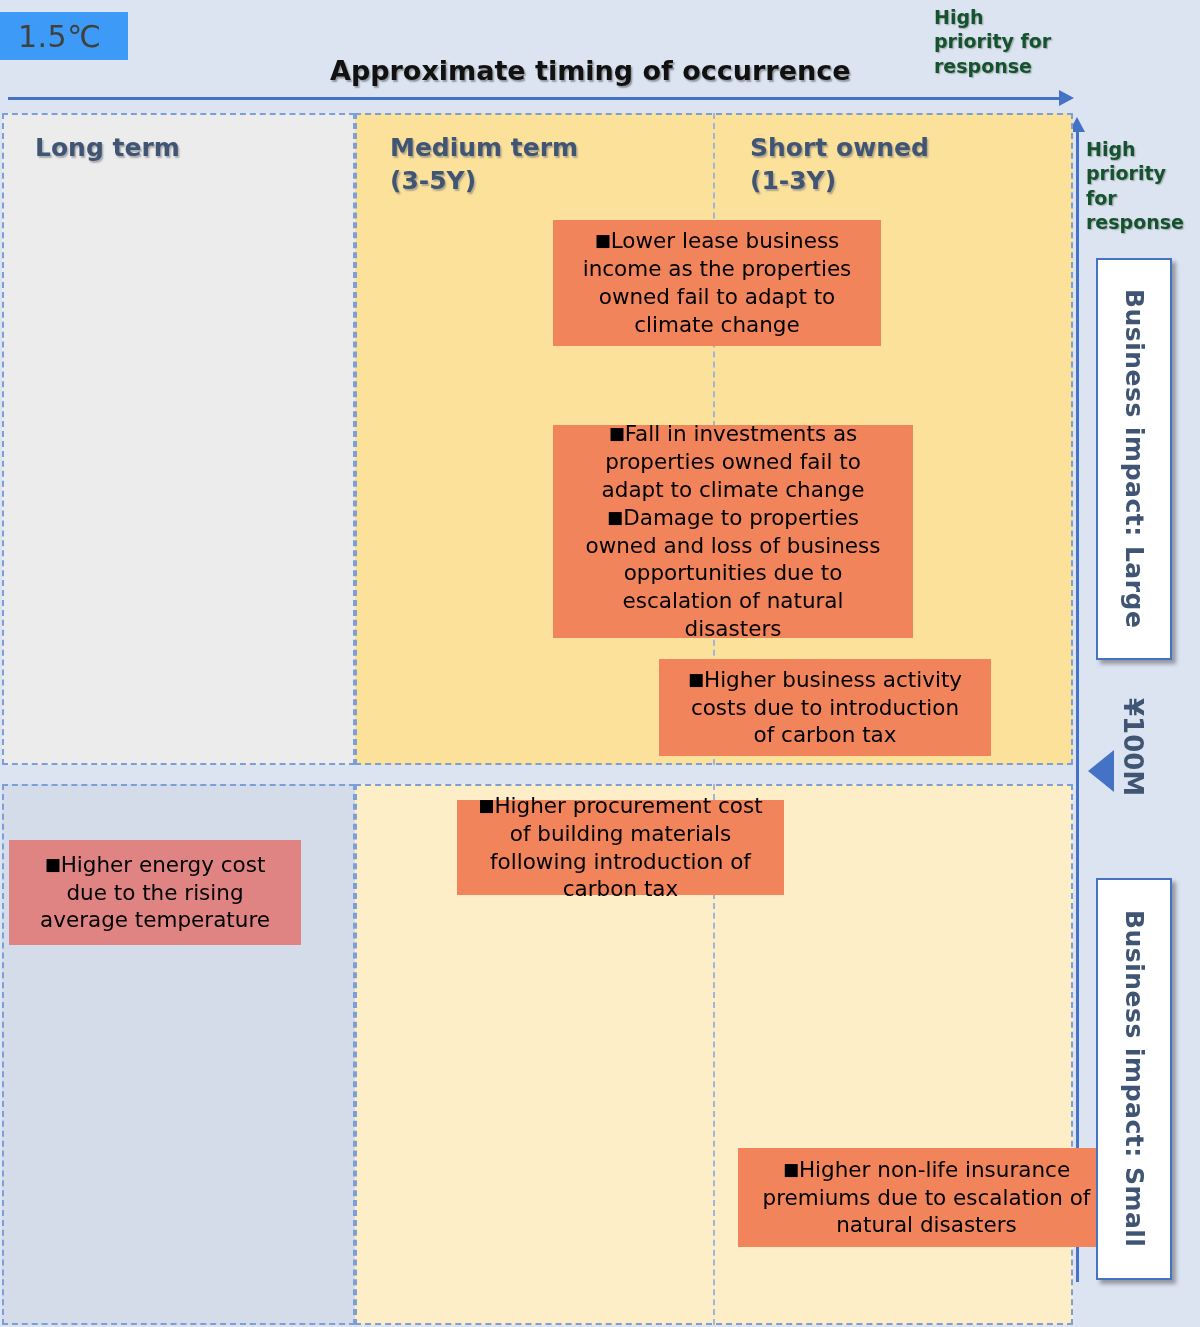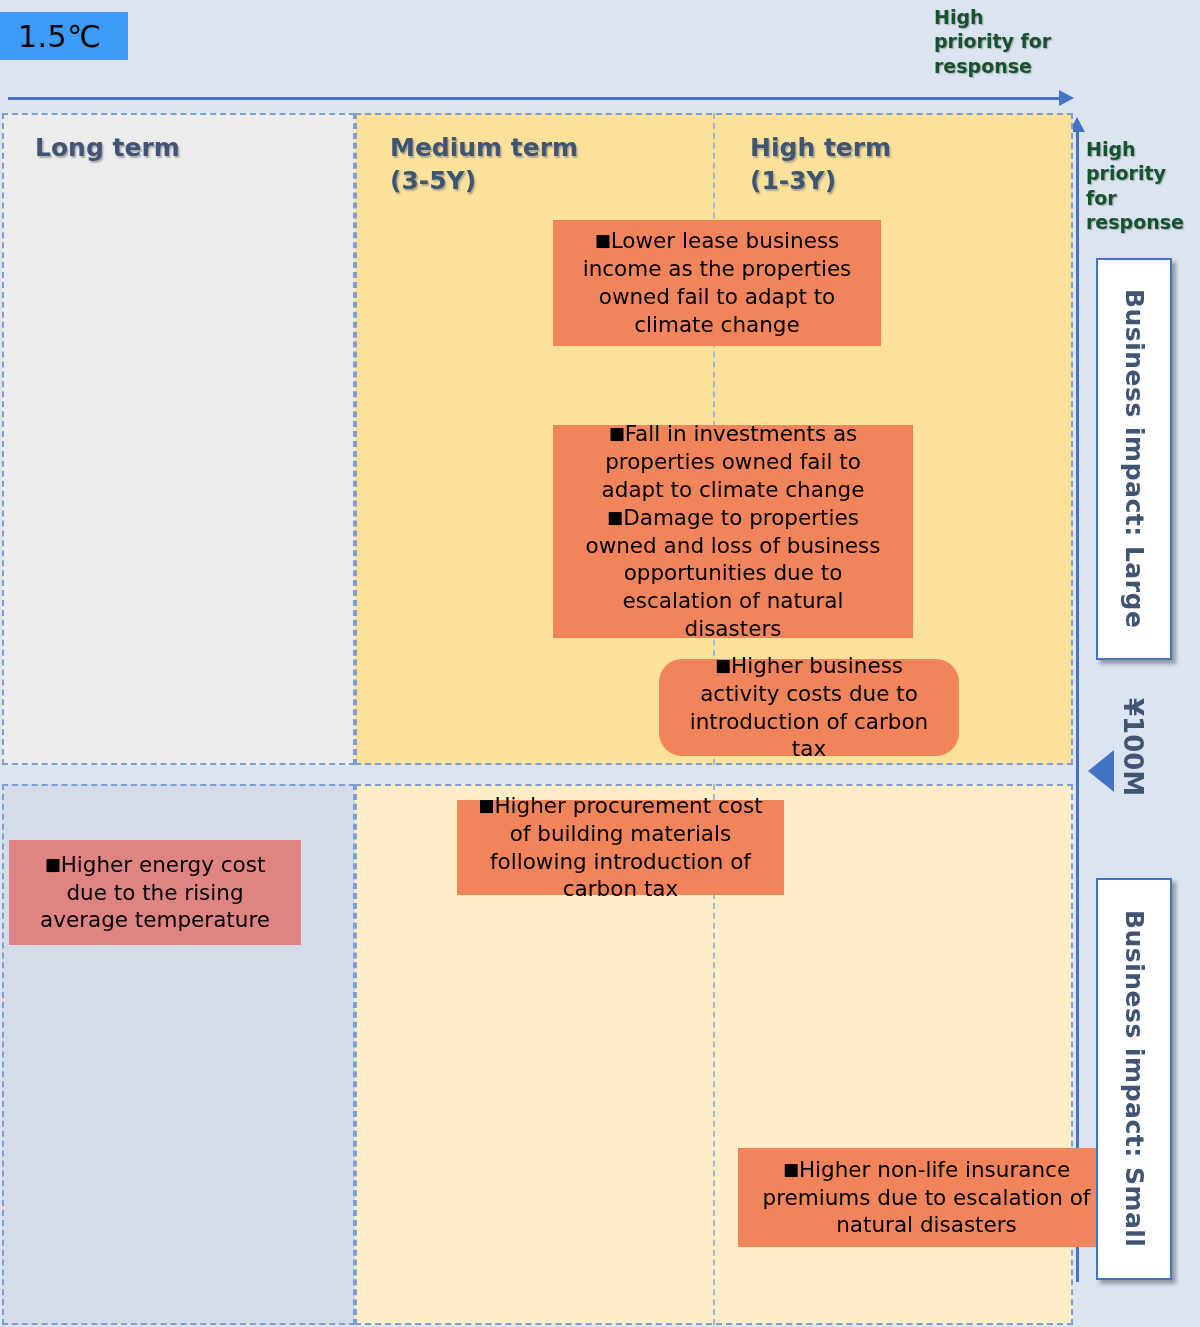--- a/index.html
+++ b/index.html
@@ -21,21 +21,21 @@
     position: absolute;
     left: 0px;
     top: 12px;
     width: 128px;
     height: 48px;
     background: #3d9bf7;
     display: flex;
     align-items: center;
     padding-left: 18px;
     box-sizing: border-box;
-    color: #000000;
+    color: #404040;
     font-size: 30px;
     letter-spacing: 0.5px;
   }
 
   
   #axis-x-title {
     position: absolute;
     left: 330px;
     top: 55px;
     width: 500px;
@@ -148,21 +148,21 @@
     color: #000000;
   }
   .risk-box.large-impact { background: #f2845c; }
   .risk-box.small-impact { background: #f2845c; }
   .risk-box.pink { background: #e08383; }
   .risk-item { display: block; }
   .bullet { font-size: 17px; vertical-align: 2px; }
 
   #risk-1 { left: 553px;  top: 220px;  width: 328px; height: 126px; }
   #risk-2 { left: 553px;  top: 425px;  width: 360px; height: 213px; }
-  #risk-3 { left: 659px;  top: 659px;  width: 300px; height: 97px; border-radius: 23px; }
+  #risk-3 { left: 659px;  top: 659px;  width: 332px; height: 97px; }
   #risk-4 { left: 9px;    top: 840px;  width: 292px; height: 105px; }
   #risk-5 { left: 457px;  top: 800px;  width: 327px; height: 95px; }
   #risk-6 { left: 738px;  top: 1148px; width: 377px; height: 99px; }
 
   
   .impact-label {
     position: absolute;
     background: #ffffff;
     border: 2px solid #4472c4;
     box-shadow: 4px 4px 4px rgba(60,60,60,0.45);
@@ -213,20 +213,21 @@
 </style>
 </head>
 <body>
 
 <div id="page">
 
   <div id="scenario-badge">
     <span>1.5℃</span>
   </div>
 
+  <div id="axis-x-title">Approximate timing of occurrence</div>
 
   <div id="axis-x-arrow"></div>
   <div id="axis-x-arrow-head"></div>
 
   <div class="priority-caption" id="priority-top">High priority for response</div>
   <div class="priority-caption" id="priority-right">High priority for response</div>
 
   <div id="axis-y-arrow"></div>
   <div id="axis-y-arrow-head"></div>
 
@@ -239,21 +240,21 @@
   <div class="col-split" id="col-split-bottom"></div>
 
   <div class="col-header" id="hdr-long">
     <div>Long term</div>
   </div>
   <div class="col-header" id="hdr-medium">
     <div>Medium term</div>
     <div>(3-5Y)</div>
   </div>
   <div class="col-header" id="hdr-short">
-    <div>High term</div>
+    <div>Short owned</div>
     <div>(1-3Y)</div>
   </div>
 
   <div class="risk-box large-impact" id="risk-1">
     <span class="risk-item"><span class="bullet">■</span><span>Lower lease business income as the properties owned fail to adapt to climate change</span></span>
   </div>
 
   <div class="risk-box large-impact" id="risk-2">
     <span class="risk-item"><span class="bullet">■</span><span>Fall in investments as properties owned fail to adapt to climate change</span></span>
     <span class="risk-item"><span class="bullet">■</span><span>Damage to properties owned and loss of business opportunities due to escalation of natural disasters</span></span>

